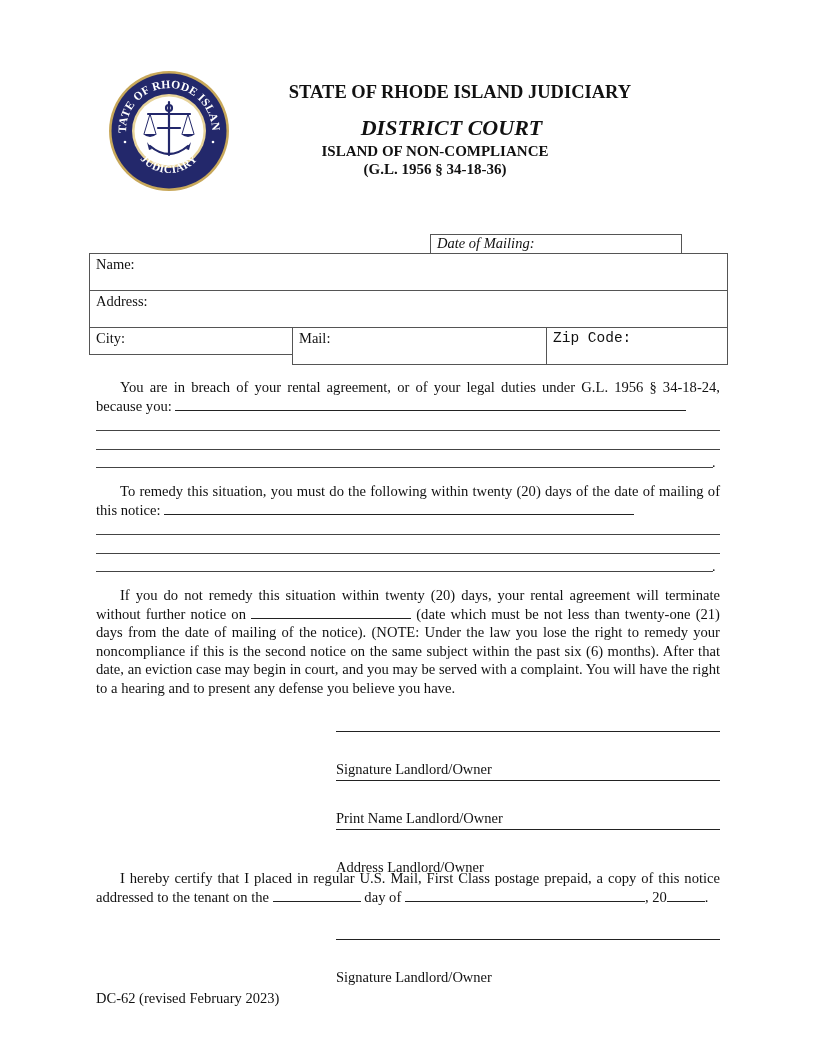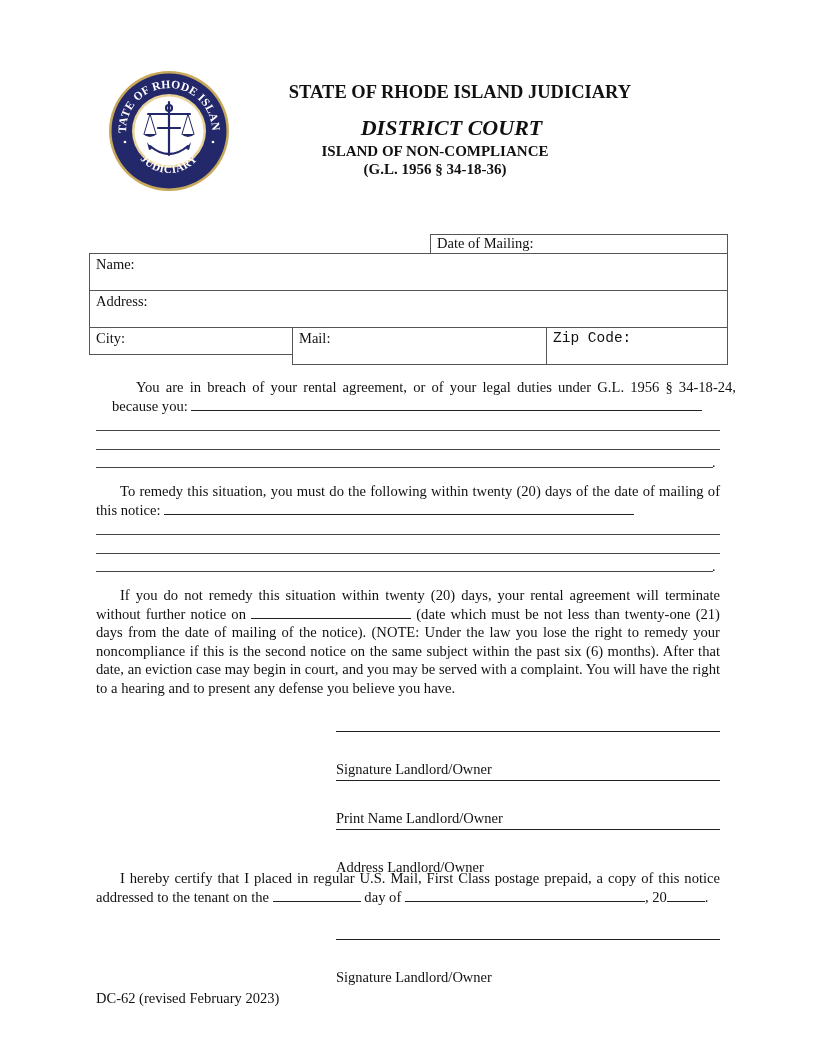--- a/index.html
+++ b/index.html
@@ -66,40 +66,40 @@
   </svg>
 </div>
 
 <div class="abs hdr h1">STATE OF RHODE ISLAND JUDICIARY</div>
 <div class="abs hdr h2">DISTRICT COURT</div>
 <div class="abs hdr h3">
   <div>ISLAND OF NON-COMPLIANCE</div>
   <div>(G.L. 1956 § 34-18-36)</div>
 </div>
 
-<div class="cell" style="left:430px; top:234px; width:298px; height:20px; padding-top:0;">
+<div class="cell" style="left:430px; top:234px; width:252px; height:20px; padding-top:0;font-style:italic;">
   <span class="lbl">Date of Mailing:</span>
 </div>
 <div class="cell" style="left:89px; top:253px; width:639px; height:38px;">
   <span class="lbl">Name:</span>
 </div>
 <div class="cell" style="left:89px; top:290px; width:639px; height:38px;">
   <span class="lbl">Address:</span>
 </div>
 <div class="cell" style="left:89px; top:327px; width:204px; height:28px;">
   <span class="lbl">City:</span>
 </div>
 <div class="cell" style="left:292px; top:327px; width:255px; height:38px;">
   <span class="lbl">Mail:</span>
 </div>
 <div class="cell" style="left:546px; top:327px; width:182px; height:38px;font-family:Liberation Mono, monospace;">
   <span class="lbl">Zip Code:</span>
 </div>
 
-<p class="para" style="top:378px;margin-left:16px;"><span>You are in breach of your rental agreement, or of your legal duties under G.L. 1956 § 34-18-24, because you:</span> <span class="blank" style="width:511px;"></span></p>
+<p class="para" style="top:378px;"><span>You are in breach of your rental agreement, or of your legal duties under G.L. 1956 § 34-18-24, because you:</span> <span class="blank" style="width:511px;"></span></p>
 <div class="rule" style="top:430px;"></div>
 <div class="rule" style="top:449px;"></div>
 <div class="rule" style="top:467px; width:617px;"></div>
 <span class="abs" style="left:712px; top:455px; font-size:14px;">.</span>
 
 <p class="para" style="top:482px;"><span>To remedy this situation, you must do the following within twenty (20) days of the date of mailing of this notice:</span> <span class="blank" style="width:470px;"></span></p>
 <div class="rule" style="top:534px;"></div>
 <div class="rule" style="top:553px;"></div>
 <div class="rule" style="top:571px; width:617px;"></div>
 <span class="abs" style="left:712px; top:559px; font-size:14px;">.</span>

